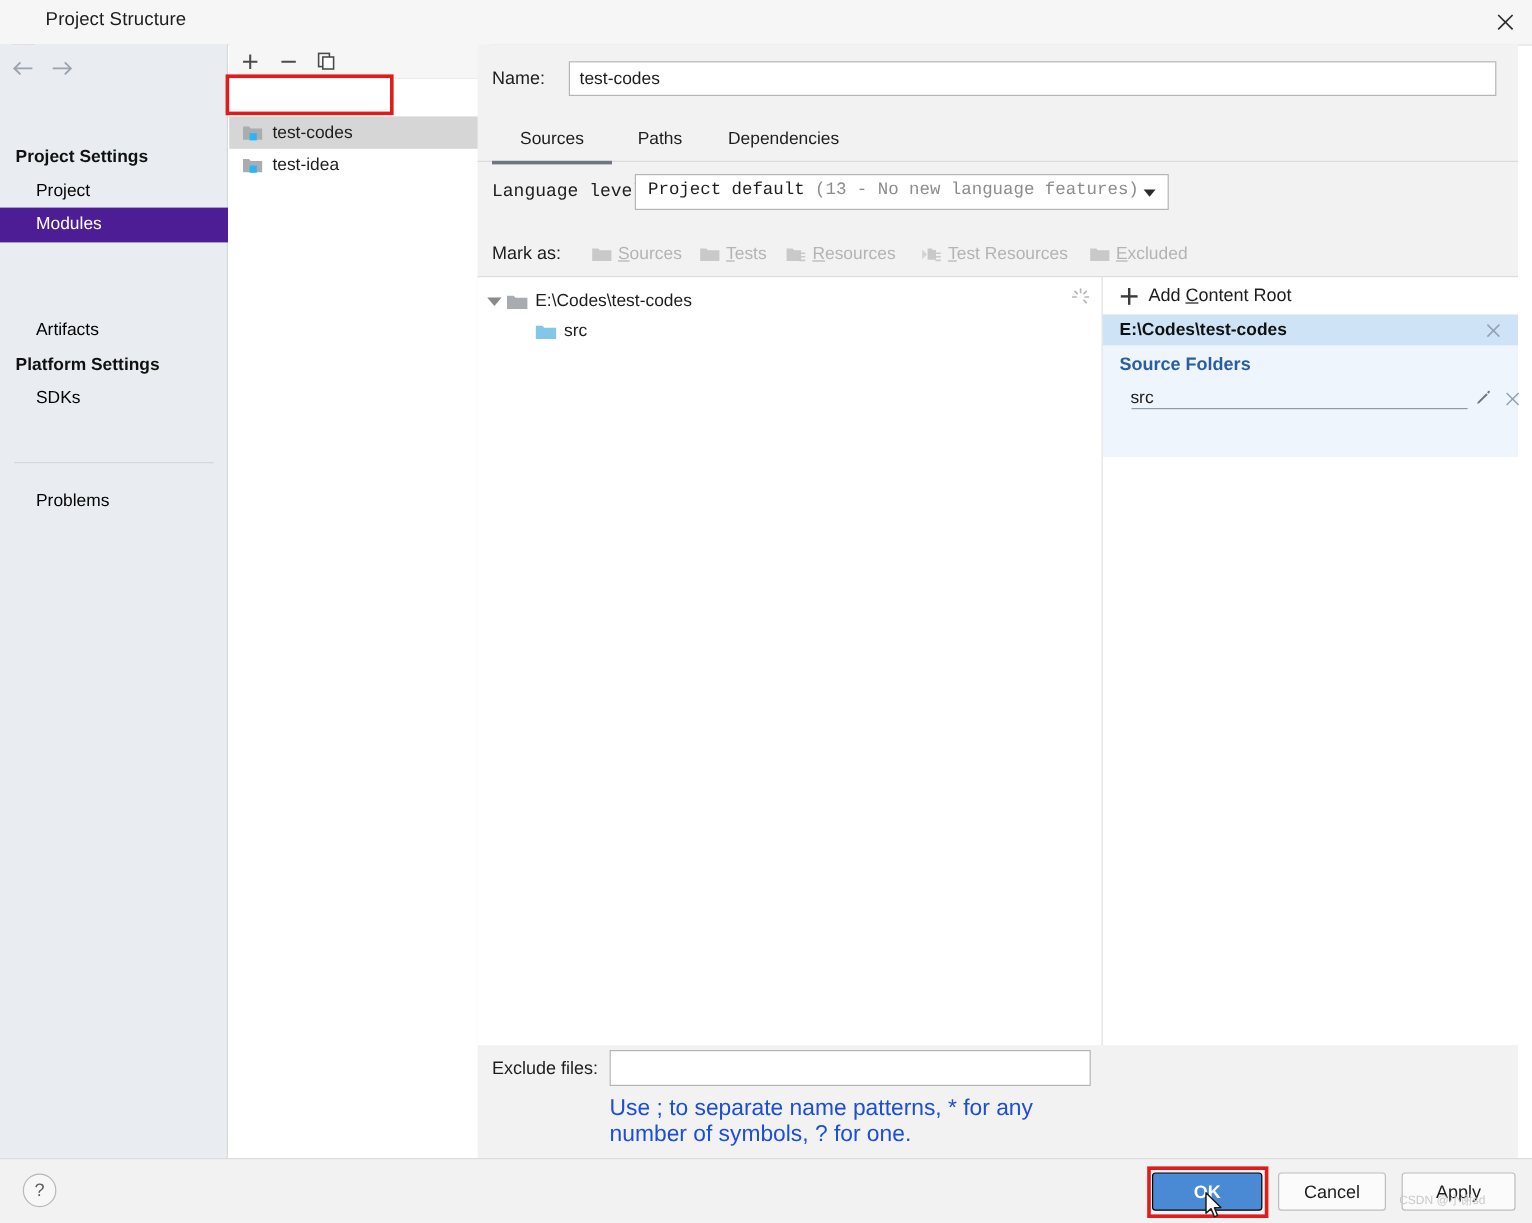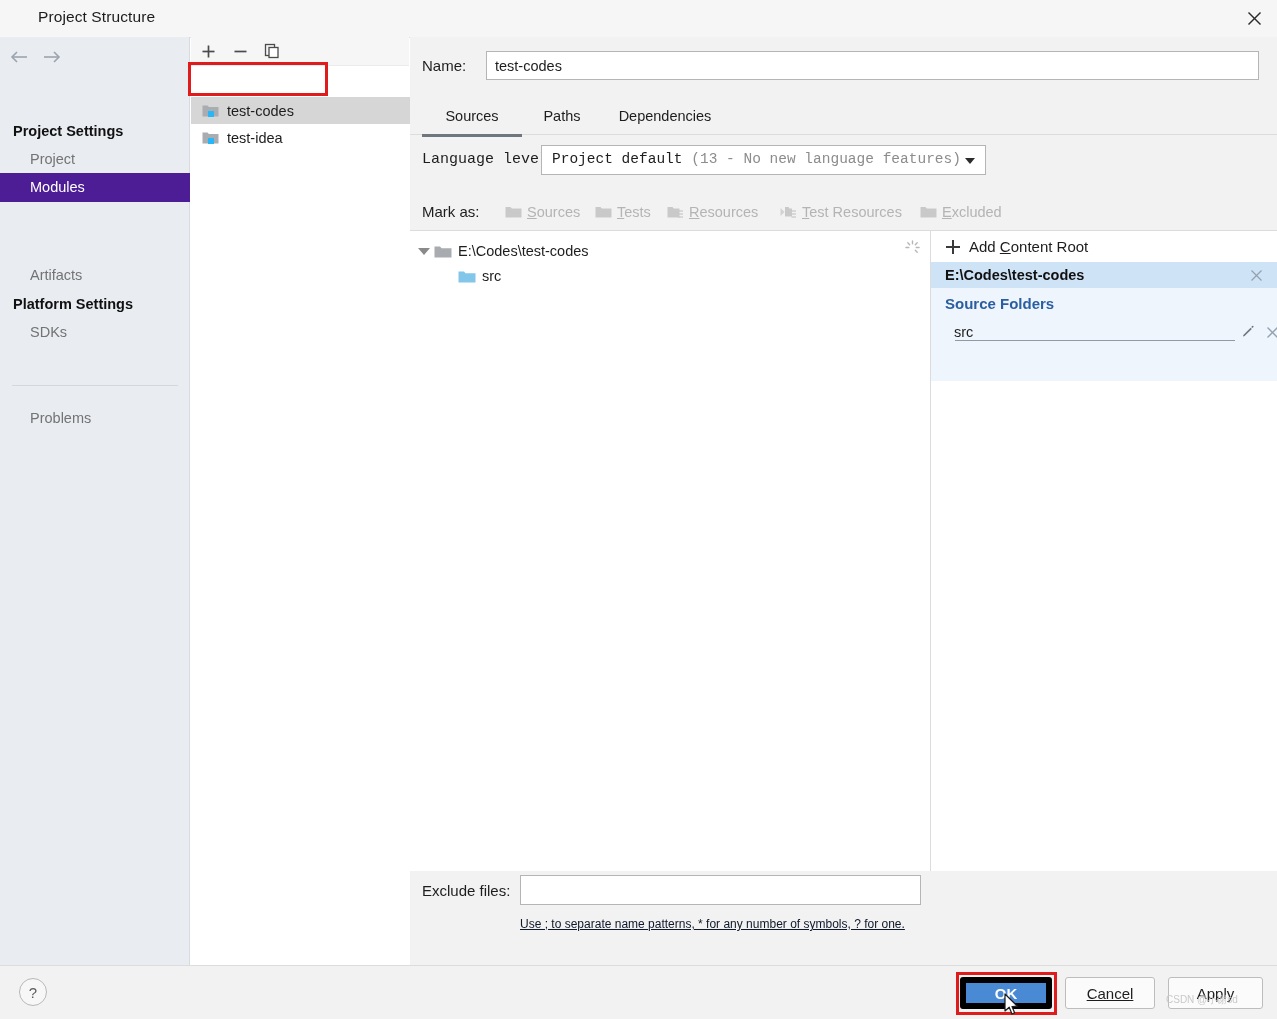--- a/index.html
+++ b/index.html
@@ -88,21 +88,21 @@
     padding-left: 13px;
     box-sizing: border-box;
   }
   .side-item {
     position: absolute;
     left: 0;
     width: 190px;
     height: 29px;
     line-height: 29px;
     font-size: 14.5px;
-    color: #737373;
+    color: #000000;
     padding-left: 30px;
     box-sizing: border-box;
     cursor: default;
   }
   .side-item.selected {
     background: #4c1d95;
     color: #ffffff;
   }
   .side-sep {
     position: absolute;
@@ -173,21 +173,21 @@
     left: 188px; top: 62px;
     width: 140px; height: 34px;
     border: 3px solid #e01b1b;
     box-sizing: border-box;
     pointer-events: none;
   }
 
   
   .detail {
     position: absolute;
-    left: 410px; top: 37px;
+    left: 398px; top: 37px;
     width: 867px; height: 928px;
     background: #f2f2f2;
   }
   .name-row {
     position: absolute;
     left: 0; top: 14px;
     width: 867px; height: 32px;
   }
   .name-label {
     position: absolute;
@@ -431,24 +431,23 @@
     box-sizing: border-box;
     font-family: "Liberation Sans", sans-serif;
     font-size: 14.5px;
     padding: 0 7px;
     outline: none;
   }
   .exclude-hint {
     position: absolute;
     left: 110px; top: 876px;
     width: 420px;
-    font-size: 12px;
-    color: #0f172a;
+    font-size: 19px;
+    color: #1d4ed8;
     line-height: 22px;
-    text-decoration: underline;
   }
 
   
   .footer {
     position: absolute;
     left: 0; top: 965px;
     width: 1277px; height: 54px;
     background: #f2f2f2;
     border-top: 1px solid #dcdcdc;
   }
@@ -474,25 +473,25 @@
     display: flex; align-items: center; justify-content: center;
     font-size: 15px;
     color: #1d1d1d;
     cursor: default;
     box-sizing: border-box;
   }
   .btn-ok {
     left: 960px;
     width: 92px;
     background: #4a89d3;
-    border: 6px solid #000000;
+    border: 1px solid #000000;
     color: #ffffff;
     font-weight: bold;
   }
-  .btn-cancel { left: 1065px; width: 90px; text-decoration: underline; }
+  .btn-cancel { left: 1065px; width: 90px; }
   .btn-apply  { left: 1168px; width: 95px; }
 
   .red-box-ok {
     position: absolute;
     left: 956px; top: 972px;
     width: 101px; height: 43px;
     border: 3px solid #e01b1b;
     box-sizing: border-box;
     pointer-events: none;
   }

